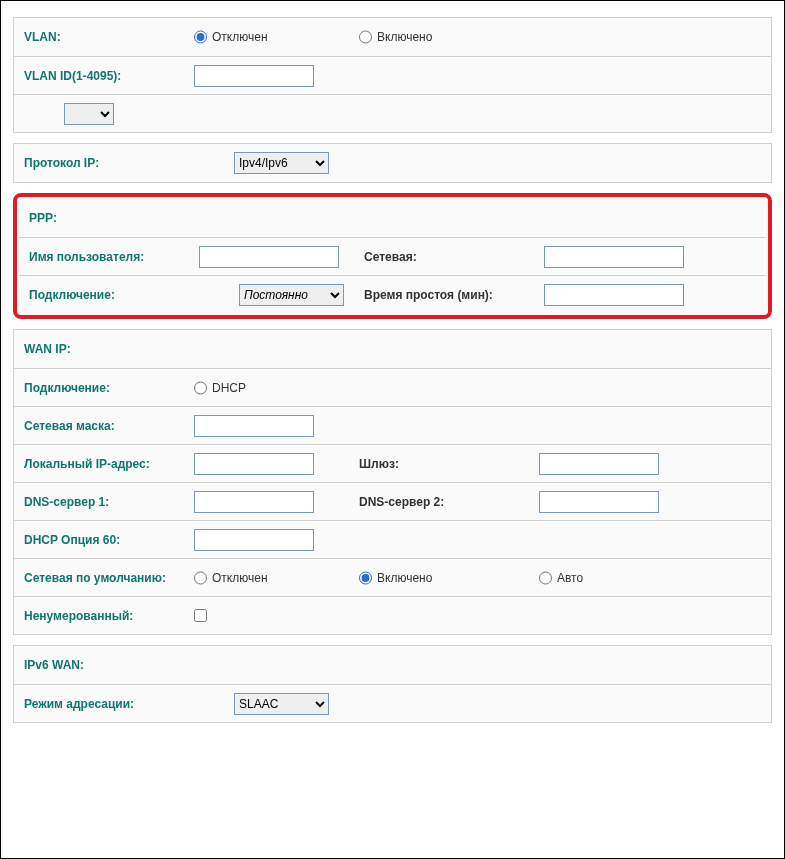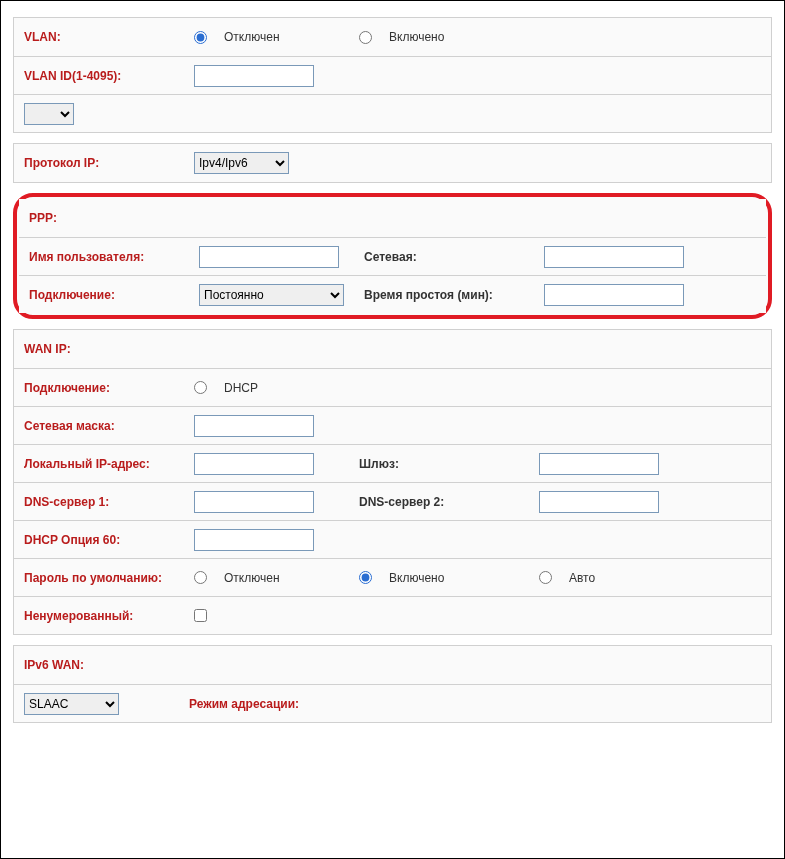--- a/index.html
+++ b/index.html
@@ -17,21 +17,21 @@
   padding: 16px 12px;
   border: 1px solid #000;
 }
 .panel {
   border: 1px solid #d0d0d0;
   background: #fafafa;
   margin-bottom: 10px;
 }
 .panel.highlight {
   border: 4px solid #e01b24;
-  border-radius: 20px;
+  border-radius: 8px;
   padding: 2px;
 }
 .panel.highlight .panel-inner {
   background: #fafafa;
 }
 .row {
   display: flex;
   align-items: center;
   min-height: 38px;
   border-top: 1px solid #d0d0d0;
@@ -39,46 +39,47 @@
 .row:first-child { border-top: none; }
 .cell {
   padding: 6px 10px;
   display: flex;
   align-items: center;
 }
 .label-col {
   width: 170px;
   flex: 0 0 170px;
   font-weight: bold;
-  color: #b91c1c;
+  color: #0f766e;
 }
 .col2 { width: 165px; flex: 0 0 165px; }
 .col3 { width: 180px; flex: 0 0 180px; font-weight: bold; color: #333;}
 .col4 { flex: 1; }
 input[type="text"], input[type="password"] {
   width: 120px;
   height: 22px;
   border: 1px solid #7a99b8;
   background: #fff;
   font-size: 12px;
   padding: 1px 4px;
 }
 input.wide { width: 140px; }
 select {
   height: 22px;
   border: 1px solid #7a99b8;
   background: #efefef;
   font-size: 12px;
+  margin-left: 40px;
 }
 select.narrow { width: 50px; }
 select.med { width: 95px; }
-select.wide { width: 155px; }
+select.wide { width: 155px; font-style: italic; }
 input[type="radio"] { margin: 0 5px 0 0; accent-color: #2a6dd1;}
 input[type="checkbox"] { margin: 0; }
-.radio-group { display: flex; align-items: center; gap: 12px; }
+.radio-group { display: flex; gap: 0; }
 .radio-label { font-size: 12px; color: #333; font-weight: normal;}
 </style>
 </head>
 <body>
 
 <div class="outer">
 
   <div class="panel">
     <div class="row">
       <div class="cell label-col">VLAN:</div>
@@ -202,21 +203,21 @@
     </div>
     <div class="row">
       <div class="cell label-col">DHCP Опция 60:</div>
       <div class="cell col2">
           <input type="text" style="">
         </div>
       <div class="cell col3"></div>
       <div class="cell col4"></div>
     </div>
     <div class="row">
-      <div class="cell label-col">Пароль по умолчанию:</div>
+      <div class="cell label-col">Сетевая по умолчанию:</div>
       <div class="cell col2">
         <label class="radio-group">
           <input type="radio" name="route" style="">
           <span class="radio-label">Отключен</span>
         </label>
       </div>
       <div class="cell col3">
         <label class="radio-group">
           <input type="radio" name="route" checked="" style="">
           <span class="radio-label">Включено</span>
@@ -240,22 +241,22 @@
   </div>
 
   <div class="panel">
     <div class="row">
       <div class="cell label-col">IPv6 WAN:</div>
       <div class="cell col2"></div>
       <div class="cell col3"></div>
       <div class="cell col4"></div>
     </div>
     <div class="row">
+      <div class="cell label-col">Режим адресации:</div>
       <div class="cell col2">
           <select class="med"><option>SLAAC</option></select>
         </div>
-      <div class="cell label-col">Режим адресации:</div>
       <div class="cell col3"></div>
       <div class="cell col4"></div>
     </div>
   </div>
 
 </div>
 
 </body></html>

